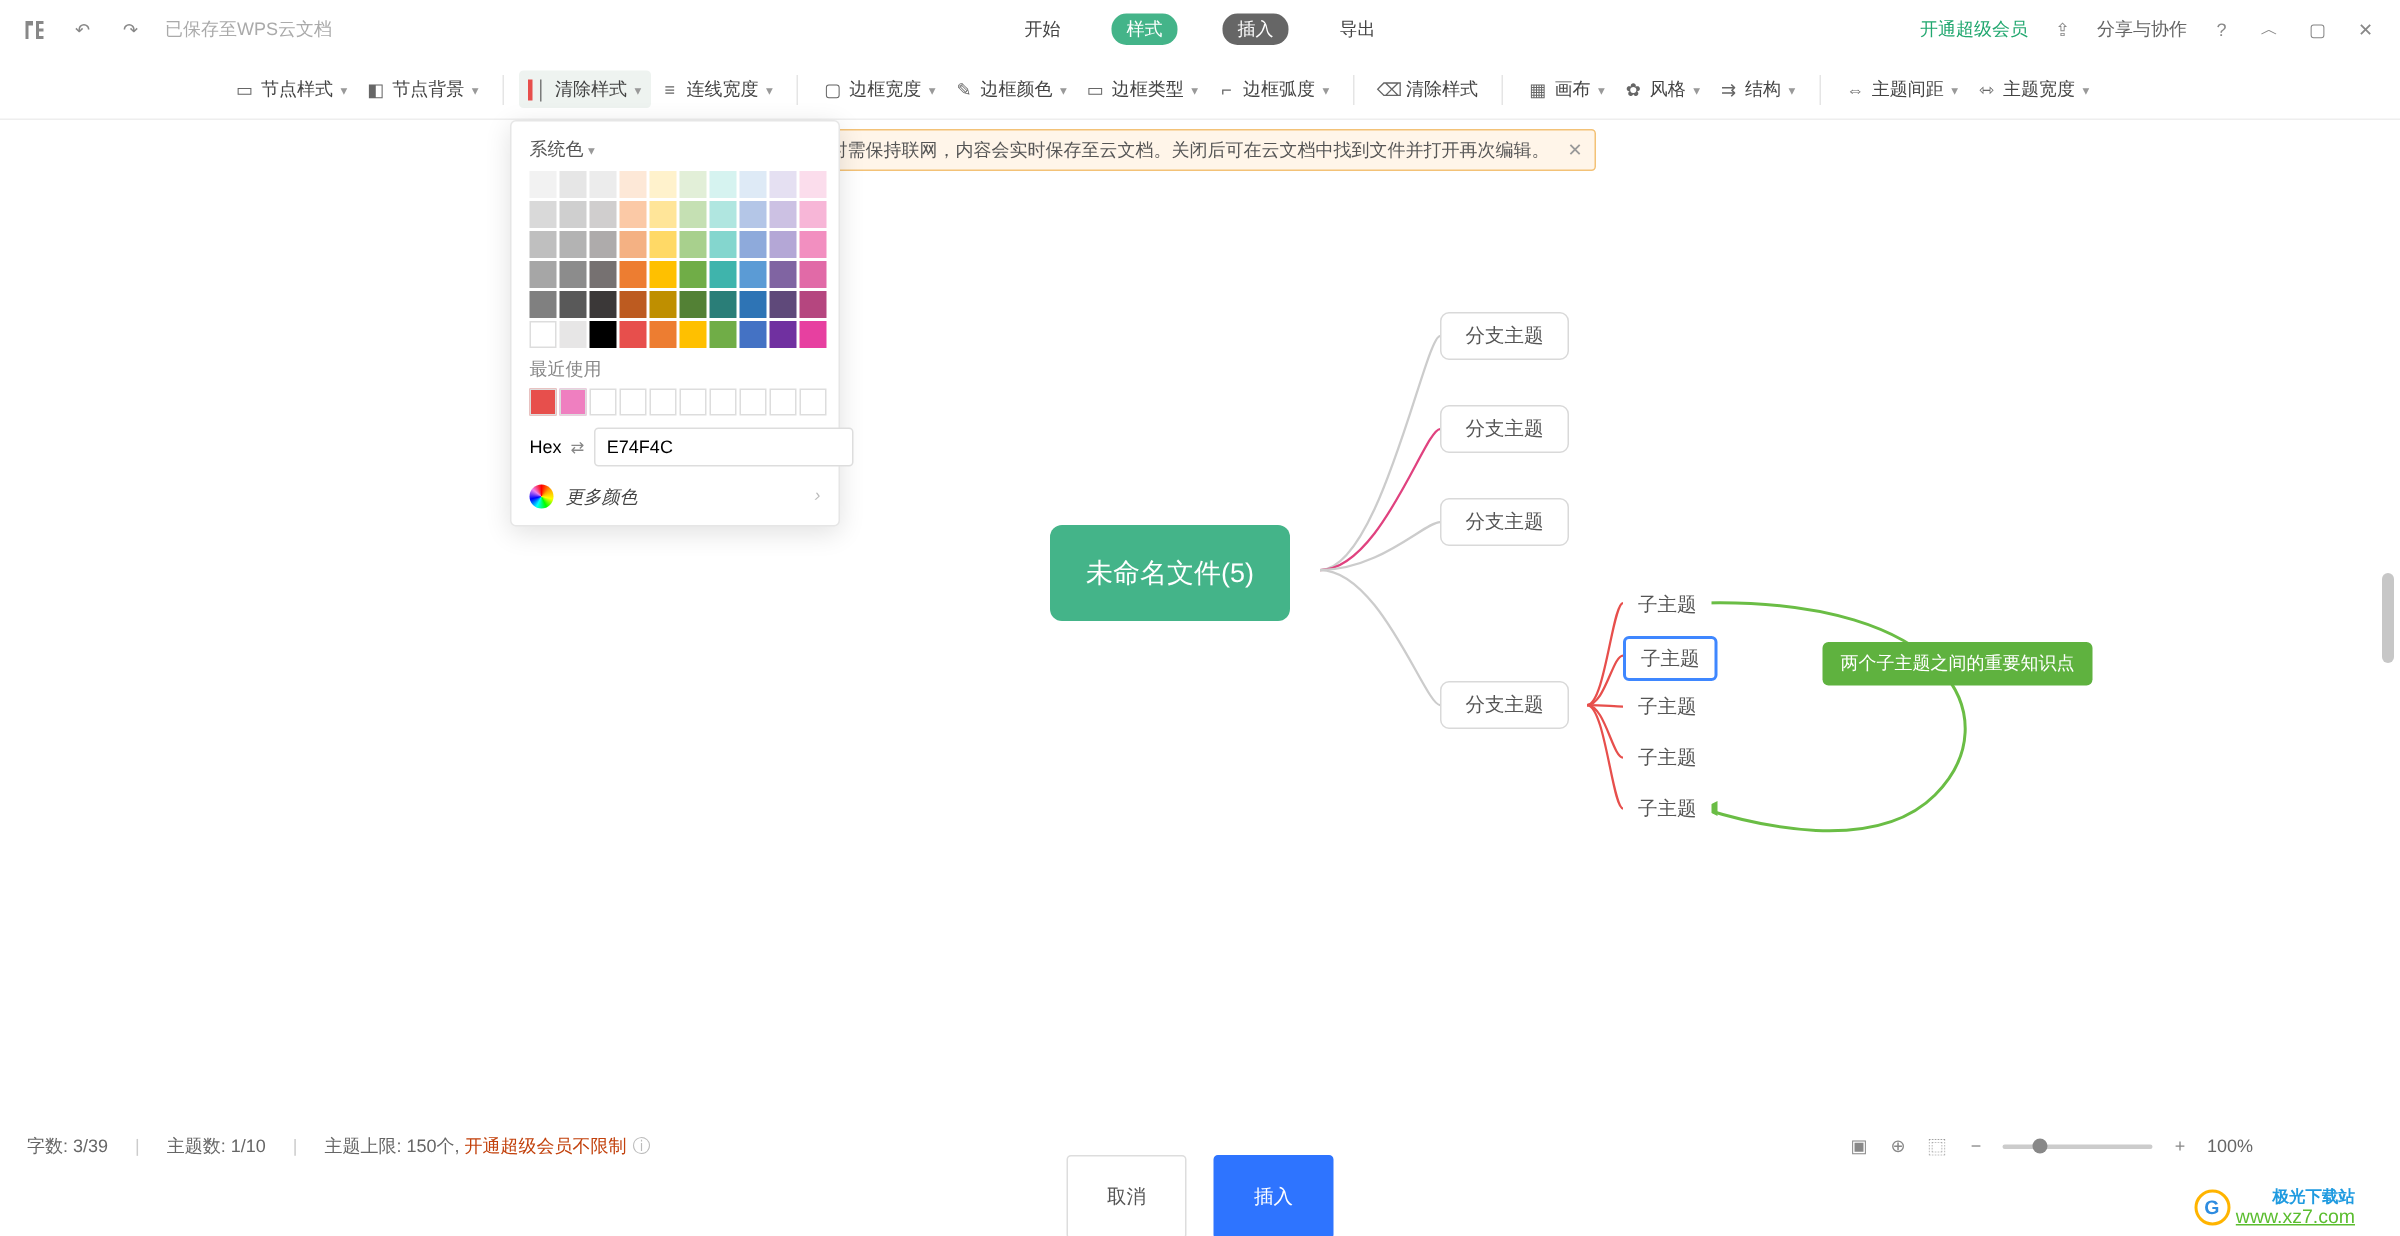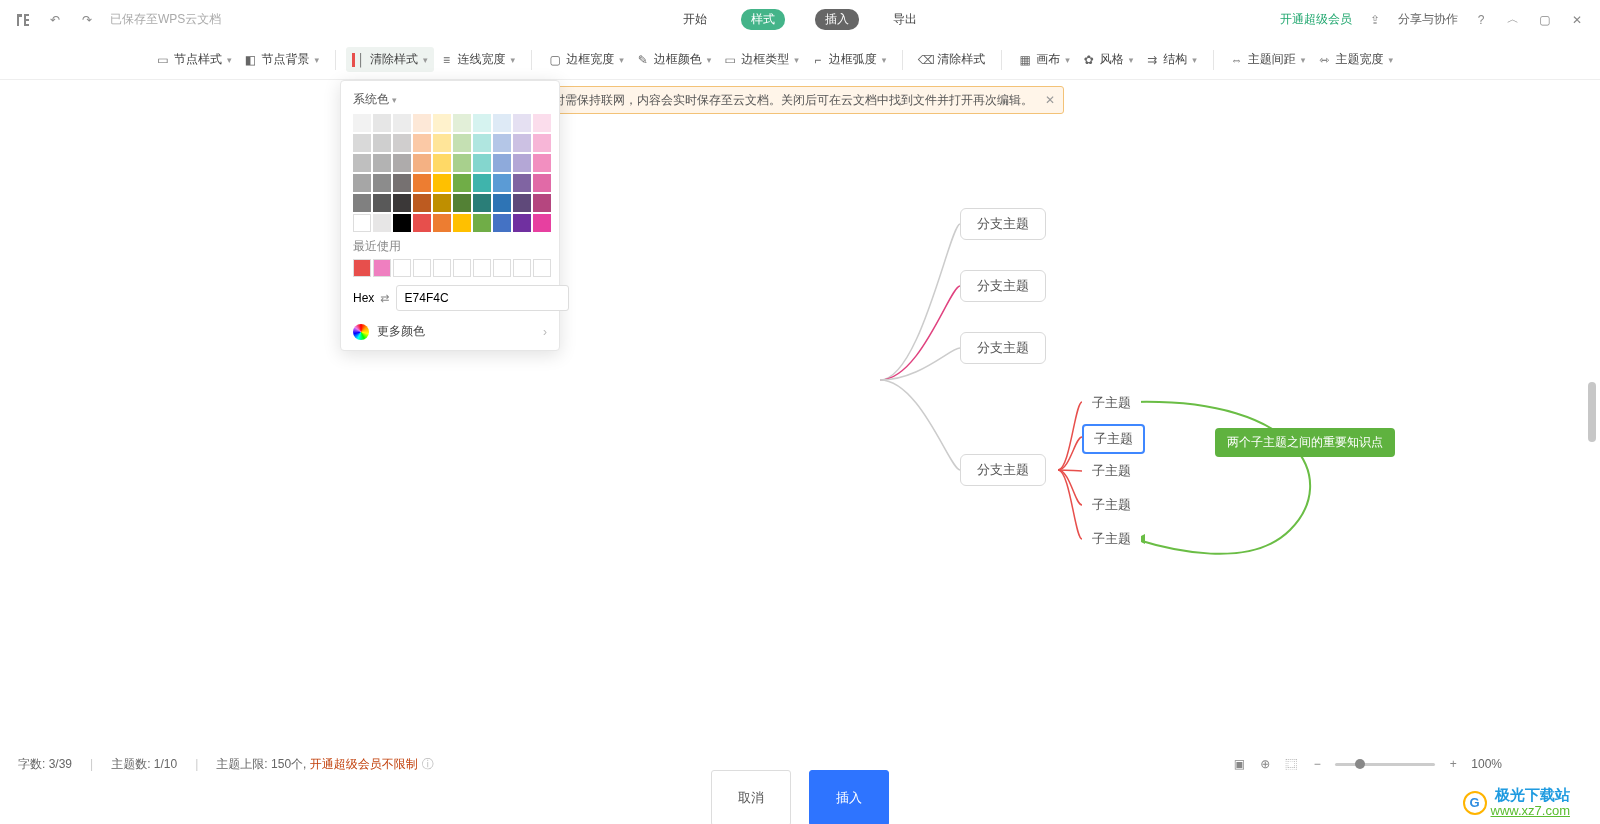--- a/index.html
+++ b/index.html
@@ -32,21 +32,21 @@
 
 .popover { position: absolute; left: 340px; top: 80px; width: 220px; background: #fff; border: 1px solid #e6e6e6; box-shadow: 0 4px 18px rgba(0,0,0,0.12); border-radius: 4px; padding: 10px 12px 10px; font-size: 12px; z-index: 50; }
 .popover .sec-label { color: #555; display: flex; align-items: center; gap: 3px; margin-bottom: 6px; text-align: center; }
 .popover .swatches { display: grid; grid-template-columns: repeat(10, 18px); gap: 2px; margin-bottom: 6px; }
 .popover .sw { width: 18px; height: 18px; cursor: pointer; }
 .popover .recent-label { color: #888; margin: 6px 0 4px; }
 .popover .hex-row { display: flex; align-items: center; gap: 6px; margin-top: 8px; }
 .popover .hex-row input { flex: 1; height: 26px; border: 1px solid #ddd; border-radius: 3px; padding: 0 8px; font-size: 12px; }
 .popover .hex-row .preview { width: 18px; height: 18px; background: #e74f4c; border-radius: 2px; }
 .popover .hex-row .swap { font-size: 11px; color: #888; cursor: pointer; }
-.popover .more-row { display: flex; align-items: center; gap: 8px; margin-top: 12px; cursor: pointer; color: #444; }
+.popover .more-row { display: flex; gap: 8px; margin-top: 12px; cursor: pointer; color: #444; font-style: italic; }
 .popover .more-row .wheel { width: 16px; height: 16px; border-radius: 50%; background: conic-gradient(red,orange,yellow,lime,cyan,blue,violet,red); }
 .popover .more-row .go { margin-left: auto; color: #bbb; }
 
 
 .canvas { position: absolute; left: 0; top: 80px; right: 0; bottom: 70px; }
 .node { position: absolute; border: 1px solid #d9d9d9; border-radius: 6px; background: #fff; font-size: 13px; color: #555; display: flex; align-items: center; justify-content: center; padding: 6px 16px; }
 .root-node { background: #44b489; color: #fff; font-size: 18px; border: none; padding: 20px 24px; border-radius: 8px; }
 .sub-node { font-size: 13px; padding: 4px 10px; border-radius: 4px; }
 .sub-node.sel { border: 2px solid #3f87ff; }
 .callout { position: absolute; background: #5fb23f; color: #fff; font-size: 12px; padding: 6px 12px; border-radius: 4px; }
@@ -67,21 +67,21 @@
 
 .bottombar { position: absolute; left: 0; right: 0; bottom: 6px; height: 40px; display: flex; align-items: center; justify-content: center; gap: 18px; }
 .bottombar .btn { padding: 18px 26px; font-size: 13px; border-radius: 3px; cursor: pointer; }
 .bottombar .btn.ghost { border: 1px solid #ddd; background: #fff; color: #555; }
 .bottombar .btn.primary { background: #2e74ff; color: #fff; border: 1px solid #2e74ff; }
 
 
 .watermark { position: absolute; right: 30px; bottom: 6px; font-size: 13px; color: #2e8ce0; text-align: right; display:flex; align-items:center; gap:4px; }
 .watermark .logo { width:24px; height:24px; border-radius:50%; border:2px solid #ffb400; display:flex; align-items:center; justify-content:center; color:#2e8ce0; font-weight:bold; font-size:13px;}
 .watermark .txt { display:flex; flex-direction:column; line-height:1.1;}
-.watermark .txt .l1 { color:#209be0; font-weight:bold; font-size:15px;}
+.watermark .txt .l1 { color:#209be0; font-weight:bold; font-size:11px;}
 .watermark .txt .l2 { color:#5bbd2f; font-size:13px;text-decoration:underline;}
 
 .scrollbar { position:absolute; right:2px; top:80px; bottom:74px; width:10px; background:transparent;}
 .scrollbar .thumb { position:absolute; top:45%; width:8px; height:60px; background:#c7c7c7; border-radius:4px;}
 </style>
 </head>
 <body>
 
 <div class="topbar">
   <div class="left">
@@ -295,20 +295,21 @@
     <path d="M1058 390 C 1070 390, 1075 322, 1082 322" stroke="#e74f4c" fill="none" stroke-width="1.5"></path>
     <path d="M1058 390 C 1070 390, 1075 357, 1082 357" stroke="#e74f4c" fill="none" stroke-width="1.5"></path>
     <path d="M1058 390 C 1070 390, 1075 391, 1082 391" stroke="#e74f4c" fill="none" stroke-width="1.5"></path>
     <path d="M1058 390 C 1070 390, 1075 425, 1082 425" stroke="#e74f4c" fill="none" stroke-width="1.5"></path>
     <path d="M1058 390 C 1070 390, 1075 459, 1082 459" stroke="#e74f4c" fill="none" stroke-width="1.5"></path>
 
     <path d="M1135 322 C 1300 318, 1340 400, 1290 450 C 1250 490, 1170 470, 1135 459" stroke="#6abd45" fill="none" stroke-width="2"></path>
     <polygon points="1135,459 1145,454 1145,464" fill="#6abd45"></polygon>
   </svg>
 
+  <div class="node root-node" style="left:700px;top:270px;">未命名文件(5)</div>
 
   <div class="node" style="left:960px;top:128px;">分支主题</div>
   <div class="node" style="left:960px;top:190px;">分支主题</div>
   <div class="node" style="left:960px;top:252px;">分支主题</div>
   <div class="node" style="left:960px;top:374px;">分支主题</div>
 
   <div class="node sub-node" style="left:1082px;top:310px;border:none;">子主题</div>
   <div class="node sub-node sel" style="left:1082px;top:344px;">子主题</div>
   <div class="node sub-node" style="left:1082px;top:378px;border:none;">子主题</div>
   <div class="node sub-node" style="left:1082px;top:412px;border:none;">子主题</div>

